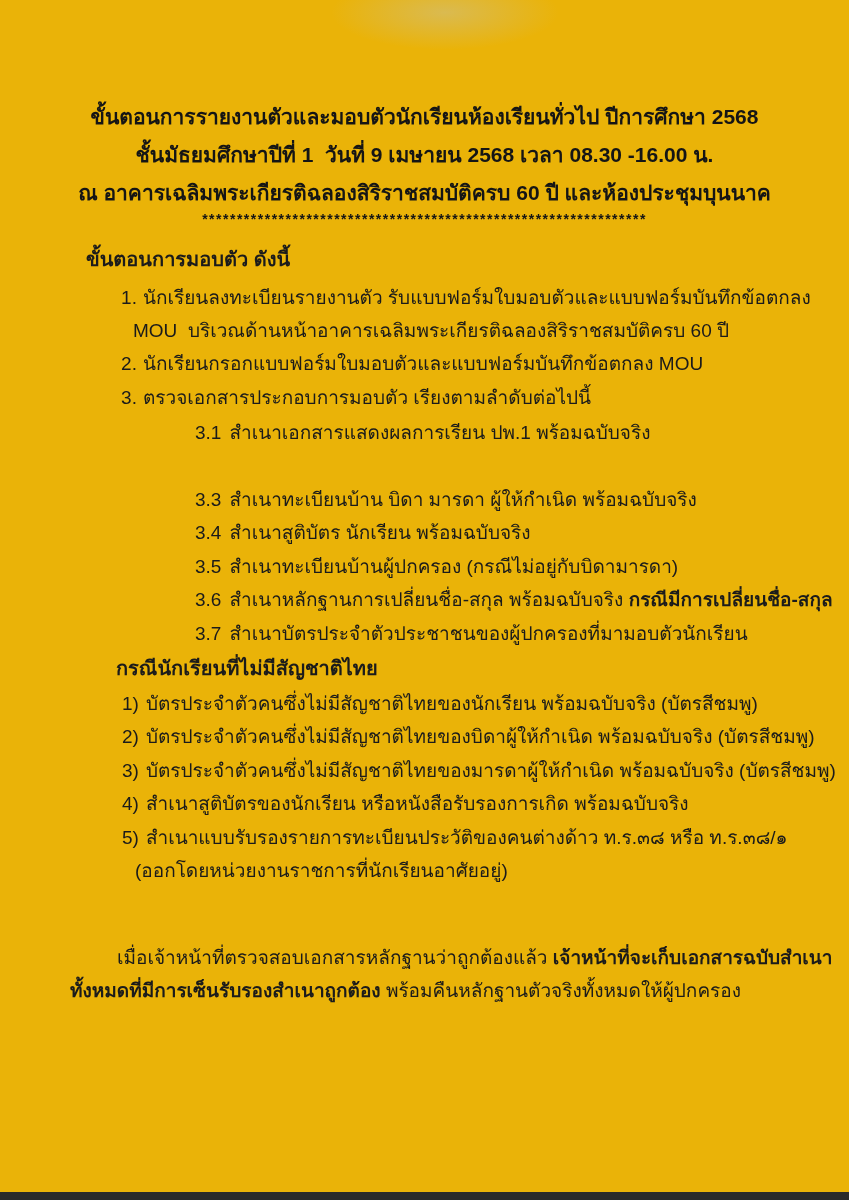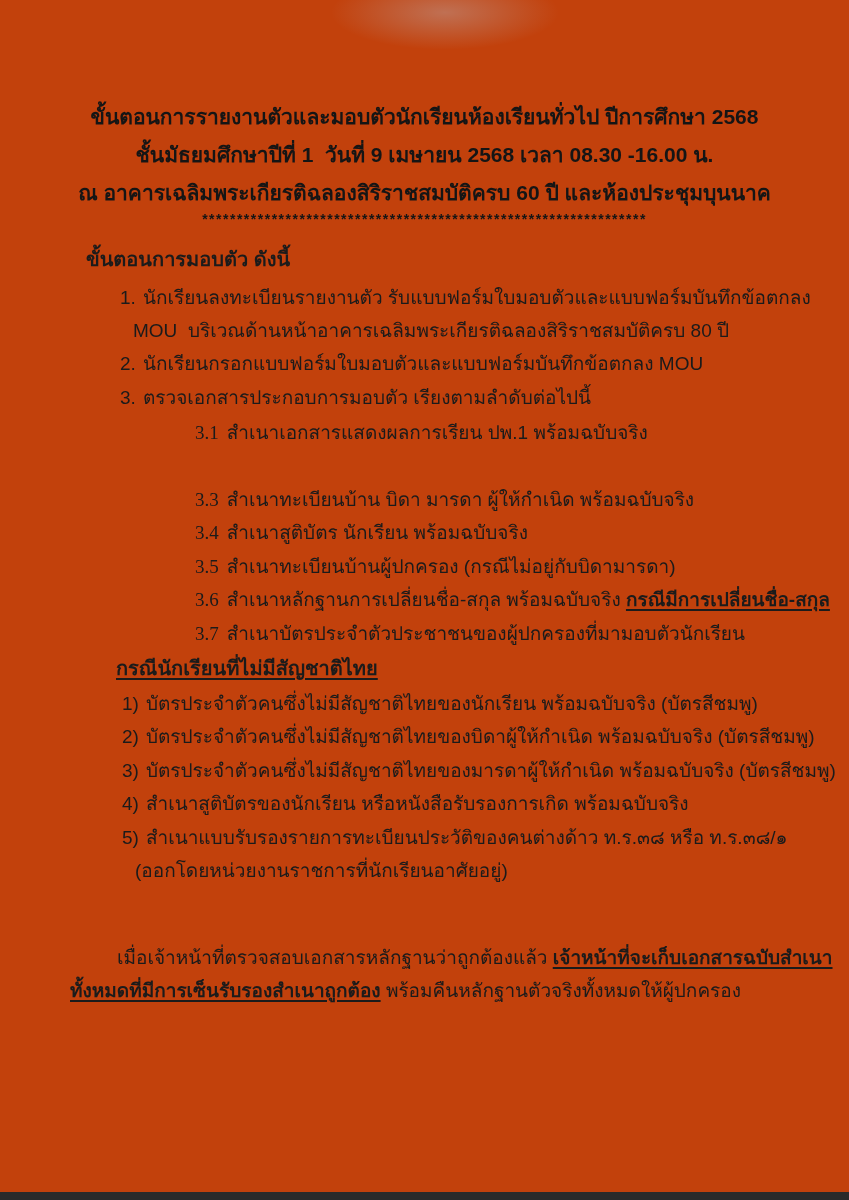--- a/index.html
+++ b/index.html
@@ -1,29 +1,30 @@
 <!DOCTYPE html>
 <html><head>
 <meta charset="utf-8">
 <style>
   html,body{margin:0;padding:0;background:#9a9a9a;}
   #sheet{
     position:relative;
     width:849px;height:1200px;
-    background:#c2410c;
+    background:#eab308;
     overflow:hidden;
     font-family:"Liberation Sans",sans-serif;
     color:#1b1b1b;
   }
   .ln{
     position:absolute;
     white-space:pre;
     font-size:19px;
     line-height:1.25;
     color:#1b1b1b;
+    text-align:center;
   }
   .t-ln{
     position:absolute;
     left:0;width:100%;
     text-align:center;
     font-size:21px;
     font-weight:700;
     white-space:pre;
     color:#151515;
   }
@@ -31,25 +32,24 @@
     font-size:14px;
     font-weight:700;
     letter-spacing:1.5px;
   }
   .s-head{
     font-size:20px;
     font-weight:700;
   }
   .num{display:inline-block;}
   .num-main{min-width:18px;margin-right:5px;}
-  .num-sub{margin-right:8px;font-family:Liberation Serif, serif;}
+  .num-sub{margin-right:8px;}
   .num-par{margin-right:7px;}
   .bu{
     font-weight:700;
-    text-decoration:underline;
     text-decoration-thickness:1.5px;
     text-underline-offset:3px;
   }
   .scan-bar{
     position:absolute;
     left:0;top:1192px;
     width:849px;height:8px;
     background:#2a2a2a;
   }
   .smudge{
@@ -67,21 +67,21 @@
   <div class="smudge"></div>
 
   <div class="t-ln" style="top:100px">ขั้นตอนการรายงานตัวและมอบตัวนักเรียนห้องเรียนทั่วไป ปีการศึกษา 2568</div>
   <div class="t-ln" style="top:138px">ชั้นมัธยมศึกษาปีที่ 1  วันที่ 9 เมษายน 2568 เวลา 08.30 -16.00 น.</div>
   <div class="t-ln" style="top:176px">ณ อาคารเฉลิมพระเกียรติฉลองสิริราชสมบัติครบ 60 ปี และห้องประชุมบุนนาค</div>
   <div class="t-ln stars" style="top:211px">****************************************************************</div>
 
   <div class="ln s-head" style="top:247px;left:86px">ขั้นตอนการมอบตัว ดังนี้</div>
 
   <div class="ln" style="top:286px;left:120px"><span class="num num-main">1.</span><span>นักเรียนลงทะเบียนรายงานตัว รับแบบฟอร์มใบมอบตัวและแบบฟอร์มบันทึกข้อตกลง</span></div>
-  <div class="ln" style="top:319px;left:133px">MOU  บริเวณด้านหน้าอาคารเฉลิมพระเกียรติฉลองสิริราชสมบัติครบ 80 ปี</div>
+  <div class="ln" style="top:319px;left:133px">MOU  บริเวณด้านหน้าอาคารเฉลิมพระเกียรติฉลองสิริราชสมบัติครบ 60 ปี</div>
   <div class="ln" style="top:352px;left:120px"><span class="num num-main">2.</span><span>นักเรียนกรอกแบบฟอร์มใบมอบตัวและแบบฟอร์มบันทึกข้อตกลง MOU</span></div>
   <div class="ln" style="top:386px;left:120px"><span class="num num-main">3.</span><span>ตรวจเอกสารประกอบการมอบตัว เรียงตามลำดับต่อไปนี้</span></div>
 
   <div class="ln" style="top:421px;left:195px"><span class="num num-sub">3.1</span><span>สำเนาเอกสารแสดงผลการเรียน ปพ.1 พร้อมฉบับจริง</span></div>
   <div class="ln" style="top:488px;left:195px"><span class="num num-sub">3.3</span><span>สำเนาทะเบียนบ้าน บิดา มารดา ผู้ให้กำเนิด พร้อมฉบับจริง</span></div>
   <div class="ln" style="top:521px;left:195px"><span class="num num-sub">3.4</span><span>สำเนาสูติบัตร นักเรียน พร้อมฉบับจริง</span></div>
   <div class="ln" style="top:555px;left:195px"><span class="num num-sub">3.5</span><span>สำเนาทะเบียนบ้านผู้ปกครอง (กรณีไม่อยู่กับบิดามารดา)</span></div>
   <div class="ln" style="top:588px;left:195px"><span class="num num-sub">3.6</span><span>สำเนาหลักฐานการเปลี่ยนชื่อ-สกุล พร้อมฉบับจริง </span><span class="bu">กรณีมีการเปลี่ยนชื่อ-สกุล</span></div>
   <div class="ln" style="top:622px;left:195px"><span class="num num-sub">3.7</span><span>สำเนาบัตรประจำตัวประชาชนของผู้ปกครองที่มามอบตัวนักเรียน</span></div>
 

